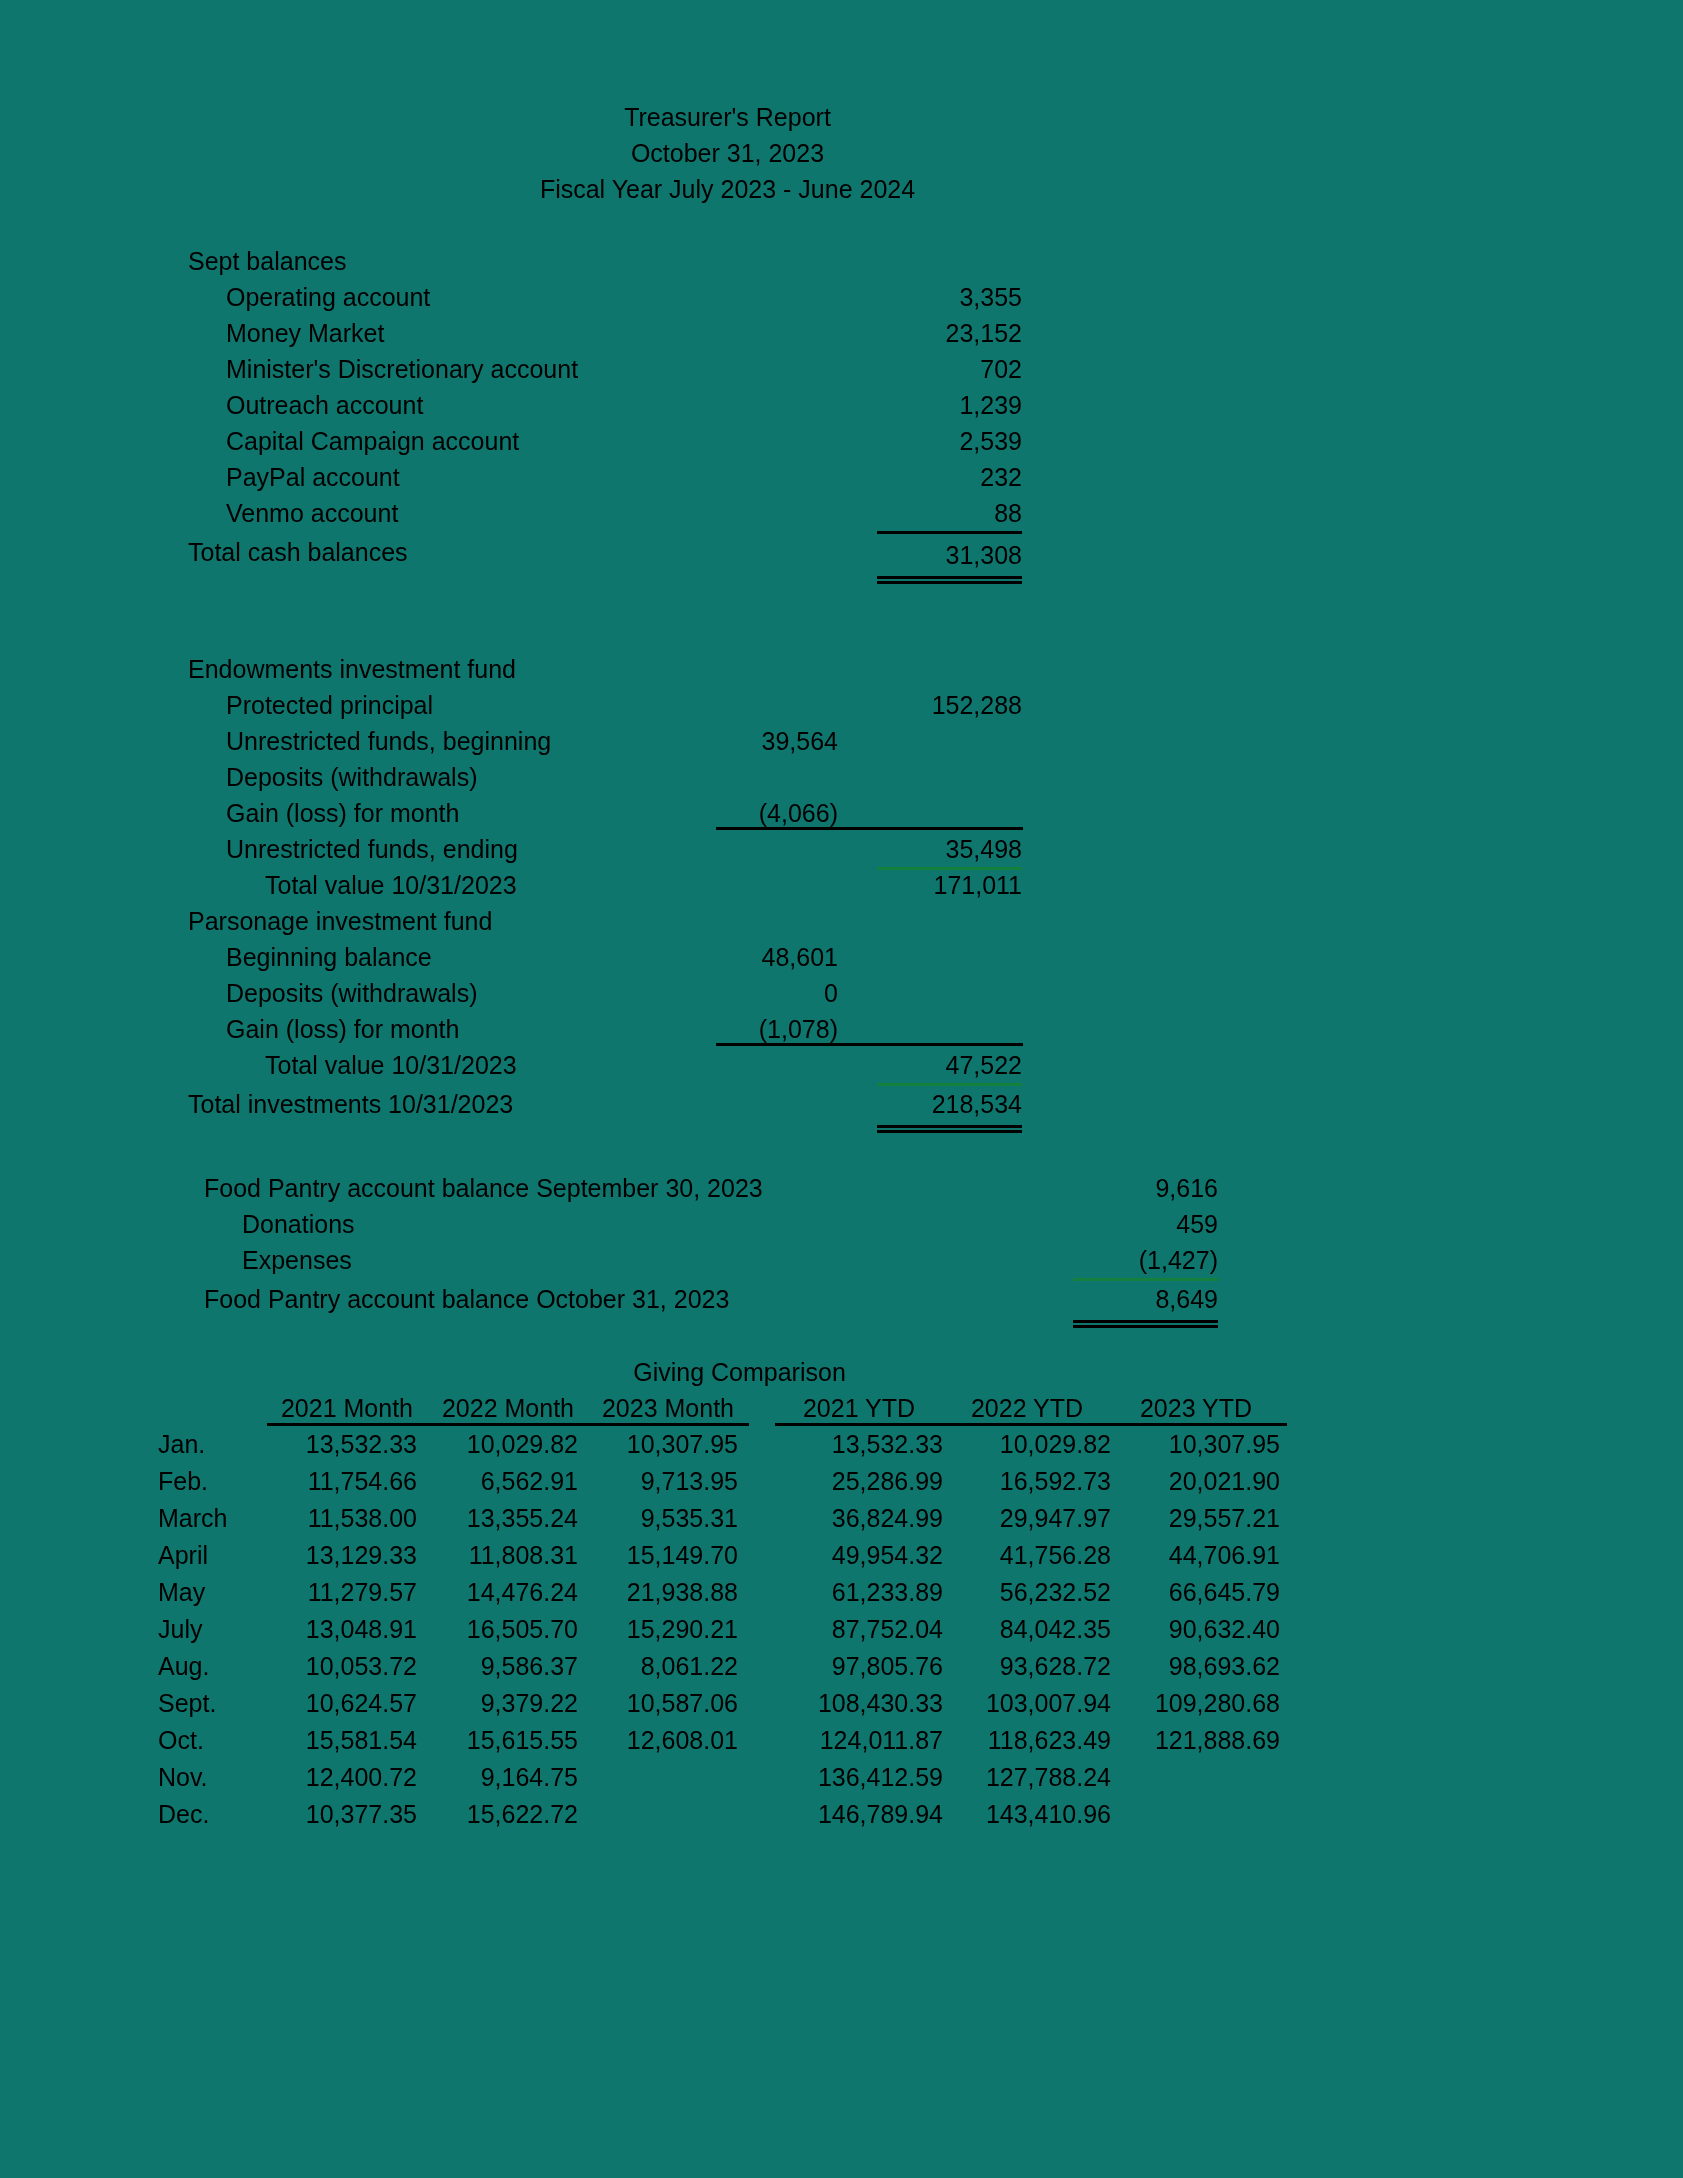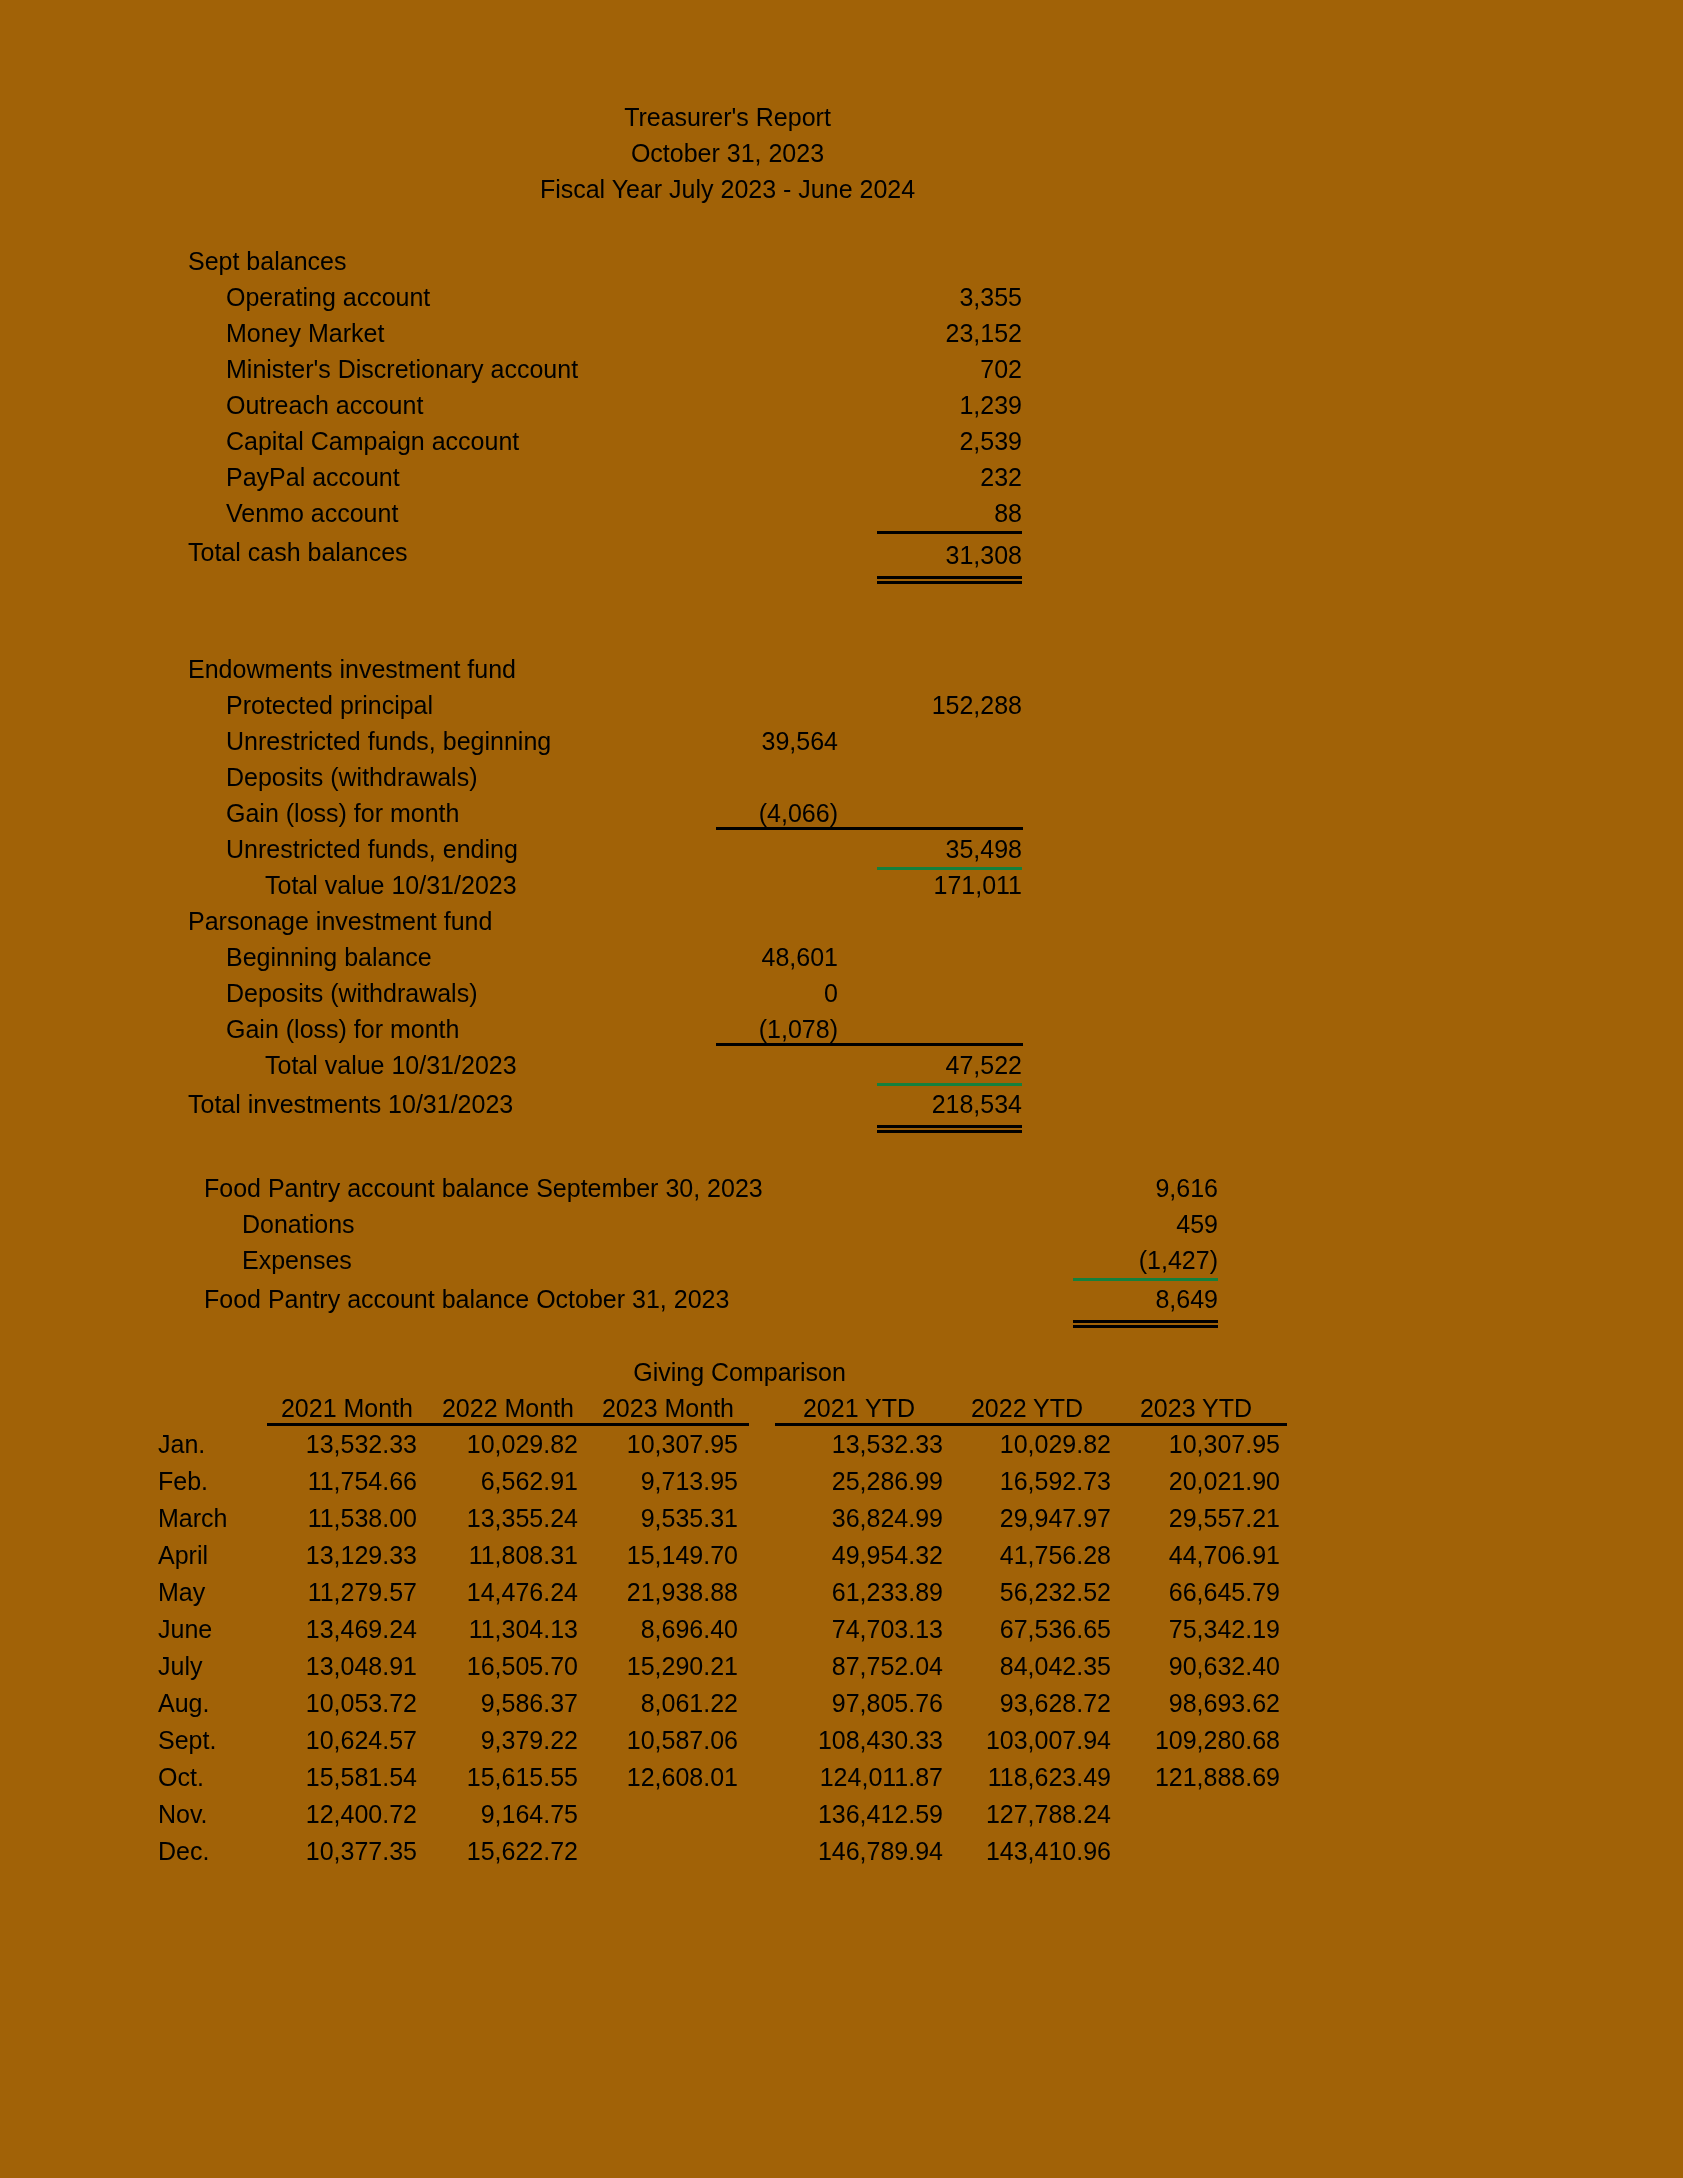--- a/index.html
+++ b/index.html
@@ -1,17 +1,17 @@
 <!DOCTYPE html>
 <html><head>
 <meta charset="utf-8">
 <style>
   html,body{margin:0;padding:0;background:#ffffff;}
   .page{
-    position:relative;width:1683px;height:2178px;background:#a16207;
+    position:relative;width:1683px;height:2178px;background:#0f766e;
     font-family:"Liberation Sans","DejaVu Sans",sans-serif;
     font-size:25px;color:#000;overflow:hidden;
   }
   .sec{position:absolute;left:0;width:1683px;}
   .row{position:relative;height:36px;line-height:36px;white-space:nowrap;}
   .grow{position:relative;height:37px;line-height:37px;white-space:nowrap;}
   .lbl{position:absolute;top:0;}
   .l0{left:188px;} .l1{left:226px;} .l2{left:265px;}
   .num{position:absolute;top:0;height:100%;text-align:right;}
   .col-a{left:693px;width:145px;}
@@ -216,29 +216,20 @@
     <div class="grow">
       <span class="g-label">May</span>
       <span class="num g1">11,279.57</span>
       <span class="num g2">14,476.24</span>
       <span class="num g3">21,938.88</span>
       <span class="num g4">61,233.89</span>
       <span class="num g5">56,232.52</span>
       <span class="num g6">66,645.79</span>
     </div>
 
-    <div class="grow">
-      <span class="g-label">June</span>
-      <span class="num g1">13,469.24</span>
-      <span class="num g2">11,304.13</span>
-      <span class="num g3">8,696.40</span>
-      <span class="num g4">74,703.13</span>
-      <span class="num g5">67,536.65</span>
-      <span class="num g6">75,342.19</span>
-    </div>
 
     <div class="grow">
       <span class="g-label">July</span>
       <span class="num g1">13,048.91</span>
       <span class="num g2">16,505.70</span>
       <span class="num g3">15,290.21</span>
       <span class="num g4">87,752.04</span>
       <span class="num g5">84,042.35</span>
       <span class="num g6">90,632.40</span>
     </div>

